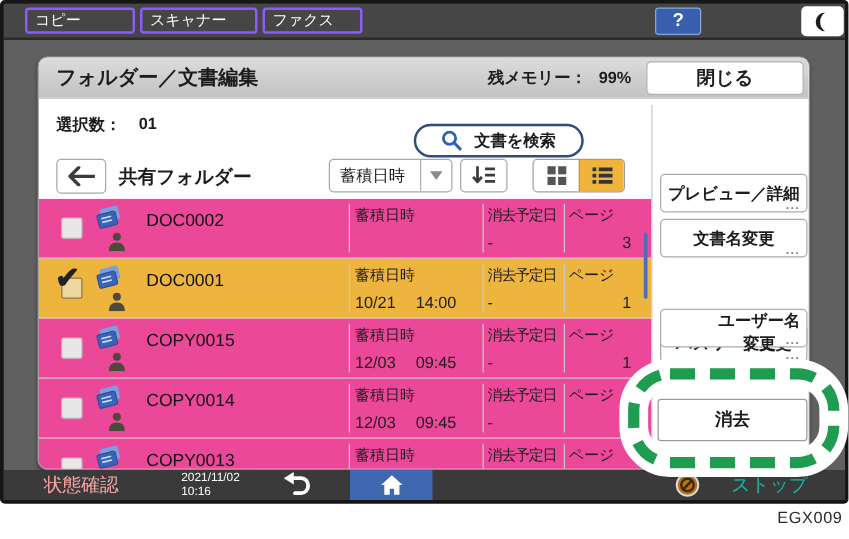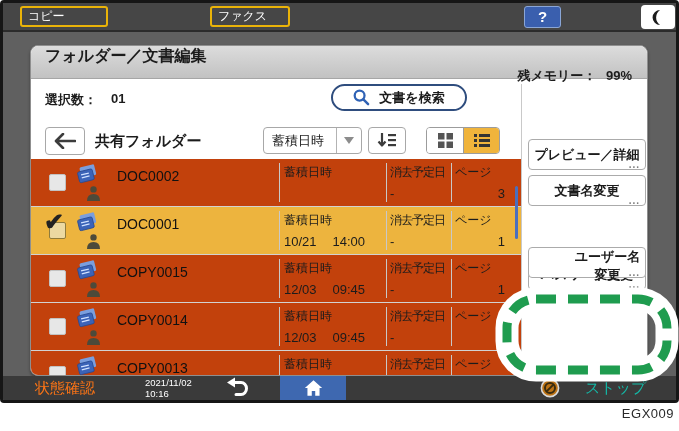--- a/index.html
+++ b/index.html
@@ -6,47 +6,47 @@
   body { background:#fff; font-family:"Liberation Sans", sans-serif; }
   .page { position:relative; width:679px; height:431px; background:#fff; overflow:hidden; }
 
   
   .screen { position:absolute; left:0; top:0; width:679px; height:403px;
             background:#606060; border:3px solid #161616; border-radius:4px; overflow:hidden; }
 
   
   .topbar { position:absolute; left:0; top:0; width:100%; height:29px;
             background:#464646; border-bottom:2px solid #2b2b2b; }
-  .tab { position:absolute; top:3px; height:21px; border:2px solid #eab308; border-radius:3px;
+  .tab { position:absolute; top:3px; height:21px; border:2px solid #8b5cf6; border-radius:3px;
          color:#fff; font-size:12px; line-height:17px; padding-left:6px; background:transparent; }
   .tab1 { left:17px; width:88px; }
   .tab2 { left:109px; width:94px; }
   .tab3 { left:207px; width:80px; }
   .help-btn { position:absolute; left:521px; top:3px; width:37px; height:22px;
               background:#3a5fae; border:1px solid #8aa6d6; border-radius:3px;
               color:#fff; font-size:15px; font-weight:bold; text-align:center; line-height:20px; }
   .moon-btn { position:absolute; left:638px; top:2px; width:34px; height:24px;
               background:#fff; border-radius:4px; display:flex; align-items:center; justify-content:center; }
 
   
   .panel { position:absolute; left:27px; top:42px; width:618px; height:331px;
            background:#fff; border:1px solid #8f8f8f; border-radius:8px; overflow:hidden;
            box-shadow:0 2px 3px rgba(0,0,0,.35); }
   .title-band { height:33px; background:linear-gradient(#dcdcdc,#c2c2c2); border-bottom:1px solid #a6a6a6;
-                border-radius:7px 7px 0 0; display:flex; padding:0 3px 0 14px;flex-direction:column; }
+                border-radius:7px 7px 0 0; display:flex; align-items:center; padding:0 3px 0 14px; }
   .panel-title { font-size:16px; font-weight:bold; color:#1c1c1c; }
   .memory { margin-left:auto; font-size:13px; font-weight:bold; color:#1c1c1c; padding-right:12px; }
   .memory span { margin-left:6px; }
   .close-btn { width:126px; height:27px; background:#fff; border:1px solid #b3b3b3; border-radius:4px;
                font-size:15px; font-weight:bold; color:#1c1c1c; margin-right:1px; }
 
   
   .select-label { position:absolute; left:14px; top:45px; font-size:13px; font-weight:bold; color:#1c1c1c; }
   .select-count { position:absolute; left:80px; top:45px; font-size:13px; font-weight:bold; color:#1c1c1c; }
-  .search-pill { position:absolute; left:300px; top:38px; width:136px; height:27px; background:#fff;
+  .search-pill { position:absolute; left:300px; top:53px; width:136px; height:27px; background:#fff;
                  border:2px solid #2f4d7e; border-radius:14px; display:flex; align-items:center;
                  justify-content:center; gap:9px; }
   .search-pill span { font-size:13px; font-weight:bold; color:#1c1c1c; }
   .divider-v { position:absolute; left:490px; top:38px; width:1px; height:290px; background:#c9c9c9; }
 
   
   .back-btn { position:absolute; left:14px; top:81px; width:40px; height:28px; background:#fff;
               border:1px solid #a8a8a8; border-radius:4px; display:flex; align-items:center; justify-content:center; }
   .folder-label { position:absolute; left:64px; top:86px; font-size:15px; font-weight:bold; color:#1c1c1c; }
   .dropdown { position:absolute; left:232px; top:81px; width:99px; height:27px; background:#fff;
@@ -57,21 +57,21 @@
   .sort-btn { position:absolute; left:337px; top:81px; width:38px; height:27px; background:#fff;
               border:1px solid #a8a8a8; border-radius:4px; display:flex; align-items:center; justify-content:center; }
   .view-toggle { position:absolute; left:395px; top:81px; width:74px; height:27px; border:1px solid #9c9c9c;
                  border-radius:4px; display:flex; overflow:hidden; background:#fff; }
   .vt-half { width:50%; display:flex; align-items:center; justify-content:center; }
   .vt-grid { background:#fff; }
   .vt-list { background:#f0b43c; border-left:1px solid #9c9c9c; }
 
   
   .list { position:absolute; left:0; top:113px; width:490px; height:218px; overflow:hidden; }
-  .row { position:relative; height:48px; background:#c2410c; border-bottom:1px solid #d2d2d2; }
+  .row { position:relative; height:48px; background:#ec4899; border-bottom:1px solid #d2d2d2; }
   .row.sel { background:#edb43e; }
   .cb { position:absolute; left:18px; top:15px; width:17px; height:17px; background:#e7e7e7;
         border:1px solid #c2c2c2; border-radius:2px; }
   .row.sel .cb { background:#ecd9a2; border-color:#8f7b3c; }
   .checkmark { position:absolute; left:13px; top:1px; font-size:24px; font-weight:bold; color:#222; }
   .doc-ic { position:absolute; left:44px; top:5px; }
   .person-ic { position:absolute; left:56px; top:27px; }
   .doc-name { position:absolute; left:86px; top:9px; font-size:14px; color:#111; }
   .colsep { position:absolute; top:4px; bottom:4px; width:1px; background:#c8c8c8; }
   .cs1 { left:248px; } .cs2 { left:355px; } .cs3 { left:420px; }
@@ -90,21 +90,21 @@
   
   .side-btn { position:absolute; left:497px; width:118px; height:31px; background:#fff;
               border:1px solid #ababab; border-radius:4px; font-size:13px; font-weight:bold; color:#1c1c1c; }
   .sb0 { top:93px; } .sb1 { top:129px; } .sb2 { top:165px;margin-top:48px; } .sb3 { top:201px;padding-left:41px; }
   .dots { position:absolute; right:5px; bottom:-1px; font-size:10px; color:#7d7d7d; letter-spacing:1px; }
   .delete-btn { position:absolute; left:495px; top:273px; width:120px; height:34px; background:#fff;
                 border:1px solid #9a9a9a; border-radius:3px; font-size:14px; font-weight:bold; color:#1c1c1c; }
 
   
   .bottombar { position:absolute; left:0; top:373px; width:100%; height:24px; background:#3a3a3a; }
-  .status-label { position:absolute; left:32px; top:3px; font-size:15px; color:#f97316;font-family:Liberation Serif, serif; }
+  .status-label { position:absolute; left:32px; top:3px; font-size:15px; color:#fca5a5;font-family:Liberation Serif, serif; }
   .datetime { position:absolute; left:142px; top:1px; font-size:9.5px; line-height:1.2; color:#fff; }
   .undo-ic { position:absolute; left:221px; top:1px; }
   .home-btn { position:absolute; left:277px; top:0; width:66px; height:24px; background:#3e68b0;
               display:flex; align-items:center; justify-content:center; }
   .stop-ic { position:absolute; left:537px; top:2px; }
   .stop-label { position:absolute; left:582px; top:3px; font-size:15px; color:#14b8a6; }
 
   
   .annotation { position:absolute; left:0; top:0; width:679px; height:431px; pointer-events:none; }
 
@@ -112,36 +112,38 @@
   .figure-label { position:absolute; right:5px; top:406px; font-size:13px; color:#2a2a2a; letter-spacing:.5px; }
 </style>
 </head>
 <body>
 
 <div class="page">
   <div class="screen">
 
     <div class="topbar">
       <div class="tab tab1">コピー</div>
+      <div class="tab tab2">スキャナー</div>
       <div class="tab tab3">ファクス</div>
       <div class="help-btn">?</div>
       <div class="moon-btn">
         <svg width="19" height="19" viewBox="0 0 24 24">
           <path d="M14 2.5 A 9.5 9.5 0 1 0 14 21.5 A 11.5 11.5 0 0 1 14 2.5 Z" fill="#1c1c1c"></path>
         </svg>
       </div>
     </div>
 
     <div class="panel">
       <div class="title-band">
         <span class="panel-title">フォルダー／文書編集</span>
         <span class="memory">
           <span>残メモリー：</span>
           <span>99%</span>
         </span>
+        <button class="close-btn">閉じる</button>
       </div>
 
       <span class="select-label">選択数：</span>
       <span class="select-count">01</span>
 
       <div class="search-pill">
         <svg width="17" height="17" viewBox="0 0 18 18">
           <circle cx="7" cy="7" r="5.2" fill="none" stroke="#2f62b5" stroke-width="2.4"></circle>
           <line x1="11" y1="11" x2="16" y2="16" stroke="#2f62b5" stroke-width="2.6" stroke-linecap="round"></line>
         </svg>
@@ -356,20 +358,21 @@
         <span class="dots">...</span>
       </button>
       <button class="side-btn sb2">
         <span>パスワード変更</span>
         <span class="dots">...</span>
       </button>
       <button class="side-btn sb3">
         <span>ユーザー名変更</span>
         <span class="dots">...</span>
       </button>
+      <button class="delete-btn">消去</button>
     </div>
 
     <div class="bottombar">
       <span class="status-label">状態確認</span>
       <div class="datetime">
         <div>2021/11/02</div>
         <div>10:16</div>
       </div>
       <svg class="undo-ic" width="26" height="22" viewBox="0 0 26 22">
         <path d="M9 5.5 H17 A5.5 6 0 0 1 17 17.5 H12" fill="none" stroke="#fff" stroke-width="3" stroke-linecap="round"></path>

